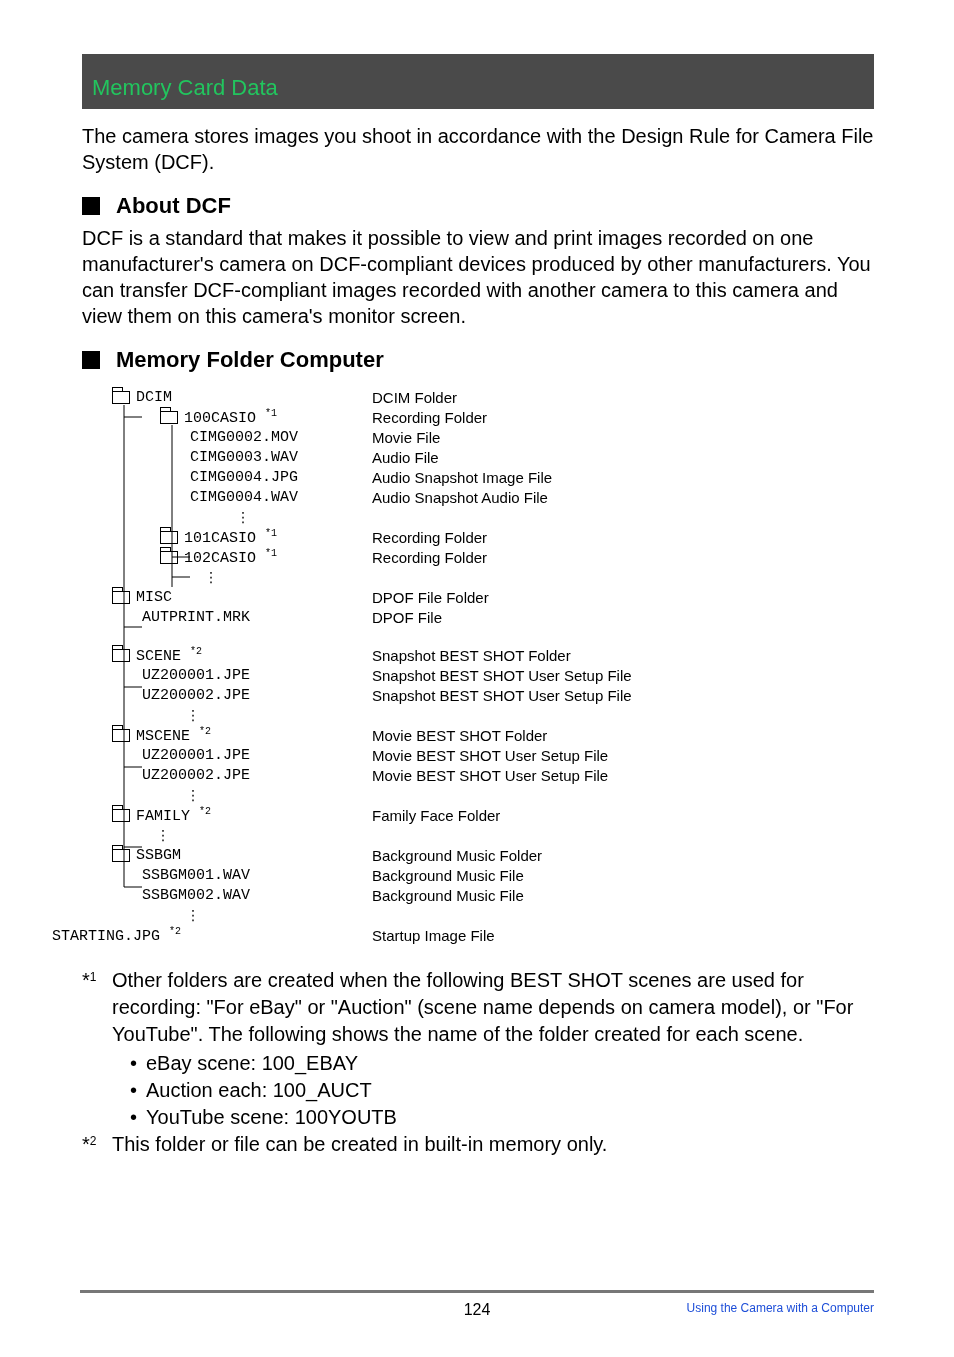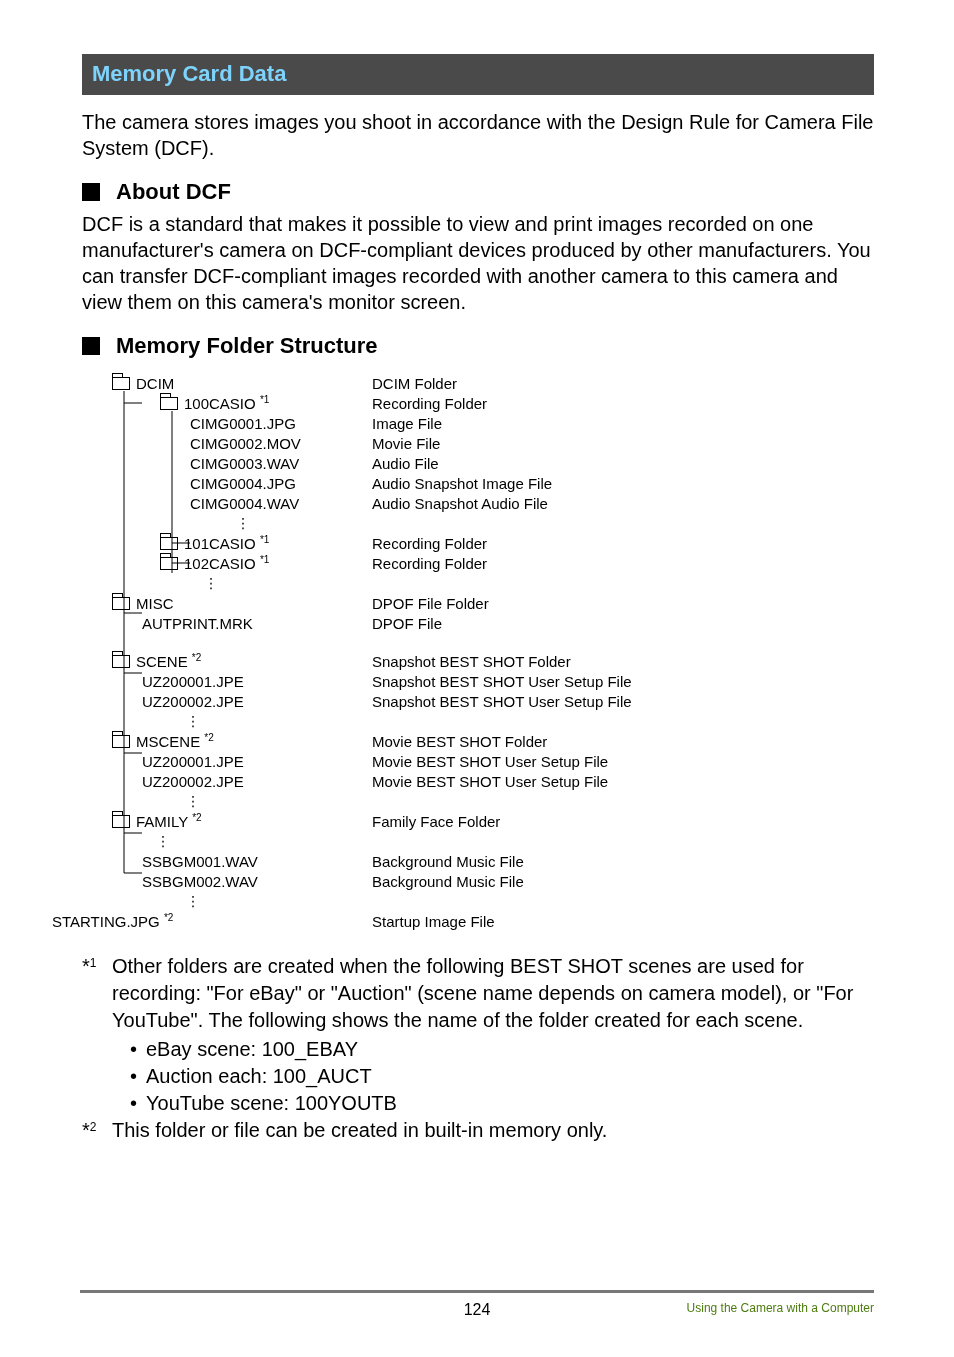--- a/index.html
+++ b/index.html
@@ -7,24 +7,24 @@
     width: 954px;
     height: 1357px;
     background: #fff;
     font-family: Arial, Helvetica, sans-serif;
     color: #000;
     position: relative;
     padding: 54px 80px 0 82px;
   }
   .banner {
     background: #4a4a4a;
-    color: #7dd3fc;
+    color: #22c55e;
     font-size: 22px;
-    font-weight: bold;
-    padding: 7px 10px 8px 10px;
+    font-weight: normal;
+    padding: 21px 10px 8px 10px;
     margin-bottom: 14px;
   }
   .body-text {
     font-size: 20px;
     line-height: 1.3;
     margin-bottom: 18px;
   }
   .subhead {
     display: flex;
     align-items: center;
@@ -64,20 +64,21 @@
     content:"";
     position:absolute;
     top:-5px; left:-1.5px;
     width:9px; height:4px;
     border:1.5px solid #000;
     border-bottom:none;
   }
   .node-name {
     white-space: nowrap;
     min-width: 150px;
+    font-family: Liberation Mono, monospace;
   }
   .node-name.short { min-width: 120px; }
   .desc {
     position: absolute;
     left: 290px;
     white-space: nowrap;
   }
   .vdots {
     font-size: 14px;
     letter-spacing: 0;
@@ -107,21 +108,21 @@
     left: 0; right: 0;
     display: flex;
     justify-content: center;
     align-items: flex-start;
   }
   .footer-page { font-size: 16px; }
   .footer-label {
     position: absolute;
     right: 80px;
     font-size: 12px;
-    color: #4d7c0f;
+    color: #1d4ed8;
   }
   .footer-line {
     position: absolute;
     bottom: 64px;
     left: 80px; right: 80px;
     height: 3px;
     background: #777;
   }
 </style>
 </head>
@@ -134,21 +135,21 @@
 <p class="body-text">The camera stores images you shoot in accordance with the Design Rule for Camera File System (DCF).</p>
 
 <div class="subhead">
   <span class="sq"></span>
   <span class="subhead-text">About DCF</span>
 </div>
 <p class="body-text">DCF is a standard that makes it possible to view and print images recorded on one manufacturer's camera on DCF-compliant devices produced by other manufacturers. You can transfer DCF-compliant images recorded with another camera to this camera and view them on this camera's monitor screen.</p>
 
 <div class="subhead">
   <span class="sq"></span>
-  <span class="subhead-text">Memory Folder Structure</span>
+  <span class="subhead-text">Memory Folder Computer</span>
 </div>
 
 <div class="tree-wrap">
 
   <svg class="tree-svg" width="300" height="600">
     <g stroke="#000" stroke-width="1" fill="none">
 
       <line x1="42" y1="18" x2="42" y2="500"></line>
 
       <line x1="42" y1="30" x2="60" y2="30"></line>
@@ -177,25 +178,20 @@
   </div>
 
   <div class="tree-row">
     <span class="indent" style="width:78px"></span>
     <span class="folder-icon"></span>
     <span class="node-name short"><span>100CASIO </span><span class="ast">*1</span></span>
     <span class="desc">Recording Folder</span>
   </div>
   <div class="tree-row">
     <span class="indent" style="width:108px"></span>
-    <span class="node-name">CIMG0001.JPG</span>
-    <span class="desc">Image File</span>
-  </div>
-  <div class="tree-row">
-    <span class="indent" style="width:108px"></span>
     <span class="node-name">CIMG0002.MOV</span>
     <span class="desc">Movie File</span>
   </div>
   <div class="tree-row">
     <span class="indent" style="width:108px"></span>
     <span class="node-name">CIMG0003.WAV</span>
     <span class="desc">Audio File</span>
   </div>
   <div class="tree-row">
     <span class="indent" style="width:108px"></span>
@@ -287,20 +283,26 @@
     <span class="indent" style="width:30px"></span>
     <span class="folder-icon"></span>
     <span class="node-name short"><span>FAMILY </span><span class="ast">*2</span></span>
     <span class="desc">Family Face Folder</span>
   </div>
   <div class="tree-row">
     <span class="indent" style="width:70px"></span>
     <span class="vdots">⋮</span>
   </div>
 
+  <div class="tree-row">
+    <span class="indent" style="width:30px"></span>
+    <span class="folder-icon"></span>
+    <span class="node-name short">SSBGM</span>
+    <span class="desc">Background Music Folder</span>
+  </div>
   <div class="tree-row">
     <span class="indent" style="width:60px"></span>
     <span class="node-name">SSBGM001.WAV</span>
     <span class="desc">Background Music File</span>
   </div>
   <div class="tree-row">
     <span class="indent" style="width:60px"></span>
     <span class="node-name">SSBGM002.WAV</span>
     <span class="desc">Background Music File</span>
   </div>

